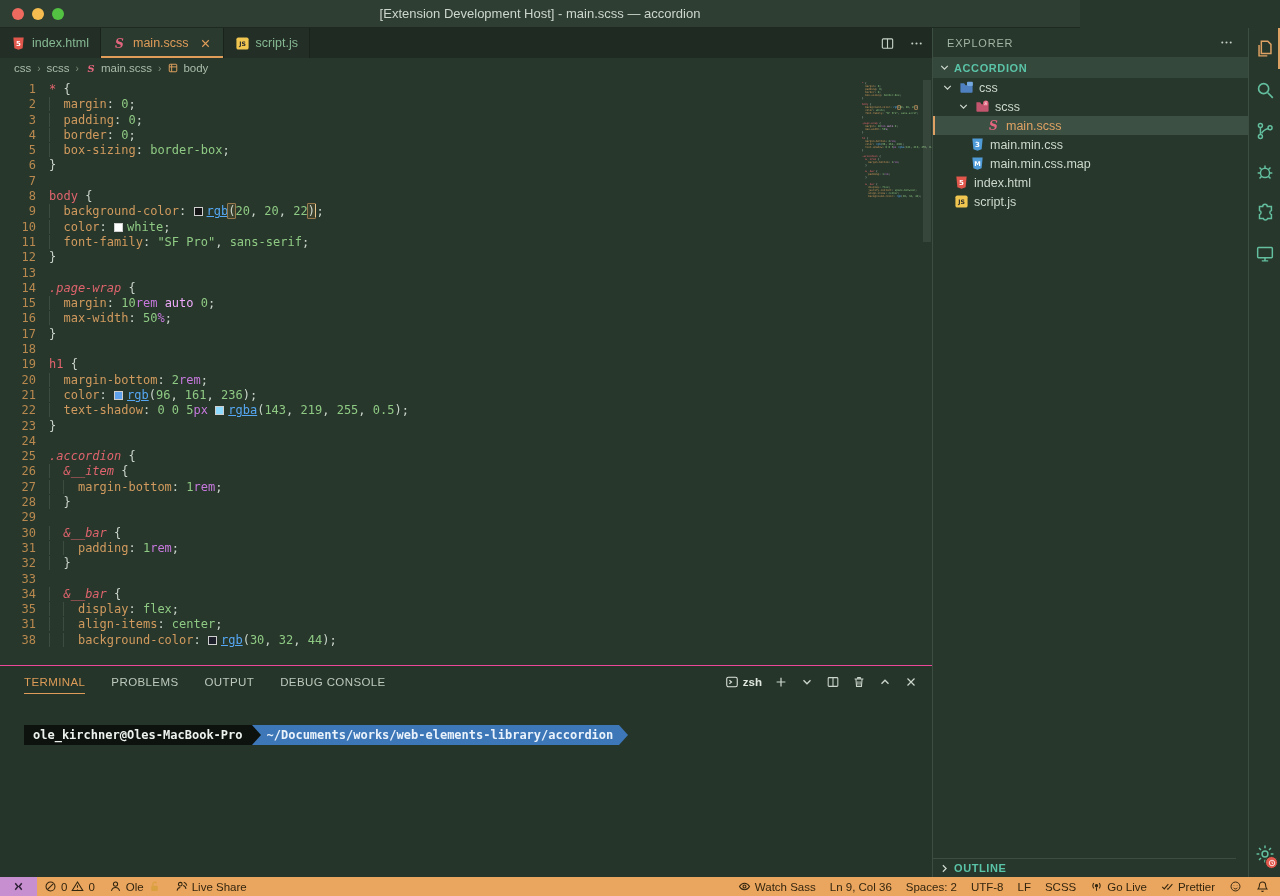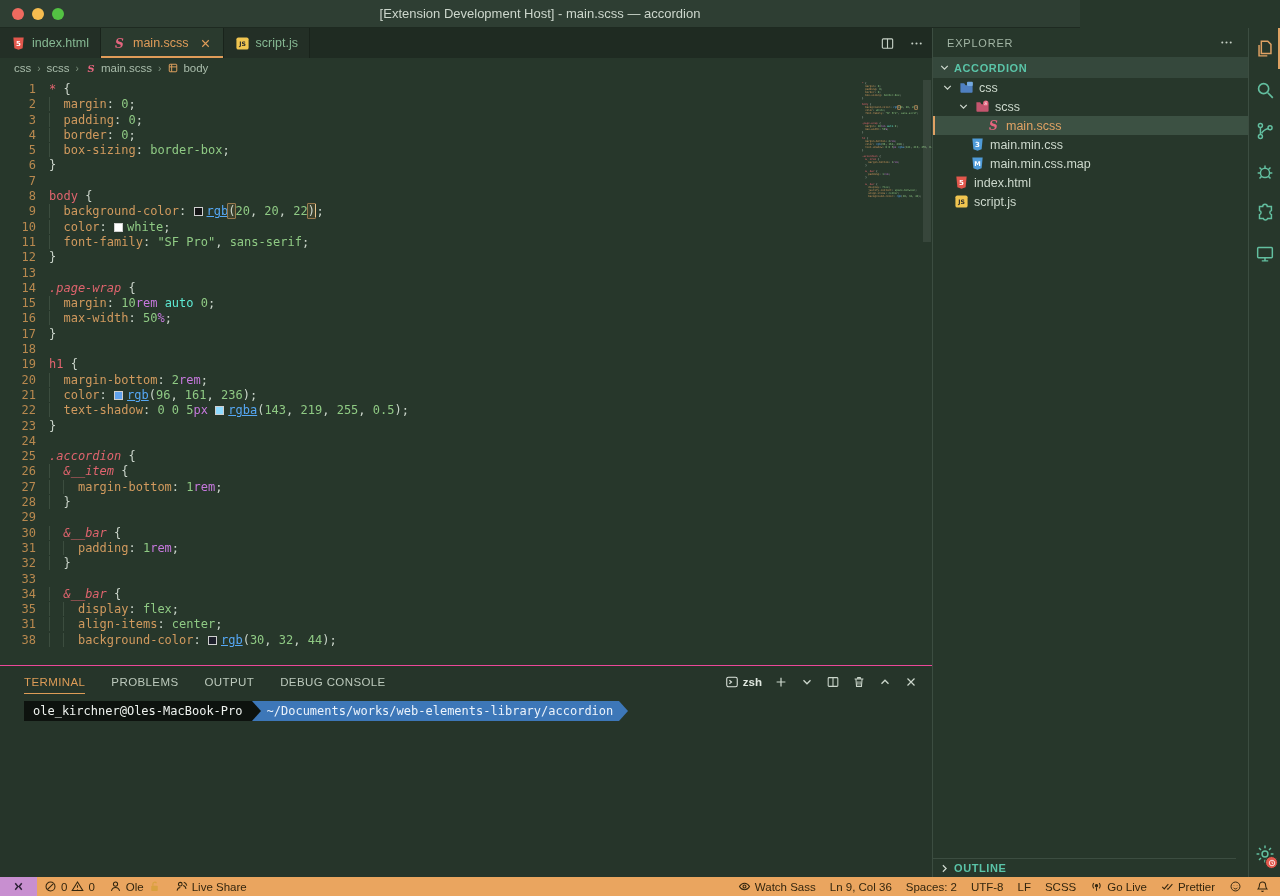--- a/index.html
+++ b/index.html
@@ -42,21 +42,21 @@
   .lc{white-space:pre;padding-left:13px;color:#ccd6cc;}
   .p{color:#ccd6cc}
   .sel{color:#e0646e}
   .cls{color:#e0646e;font-style:italic}
   .prop{color:#d19a5e}
   .num{color:#8fca84}
   .unit{color:#c678dd}
   .fn{color:#56a8f5;text-decoration:underline}
   .val{color:#8fca84}
   .str{color:#8fca84}
-  .kw{color:#5eead4}
+  .kw{color:#f0abfc}
   .gd{box-shadow:inset 1px 0 0 rgba(190,210,190,.14)}
   .sw{display:inline-block;width:9px;height:9px;border:1px solid #cfcfcf;margin-right:4px;vertical-align:-1px;box-sizing:border-box;}
   .bm{border:1px solid #98794e;background:rgba(140,110,60,.22);margin:0 -1px;border-radius:1px;}
   .caret{display:inline-block;width:1.5px;height:13px;background:#eac58d;vertical-align:-2px;}
   
   #minimap{position:absolute;top:4px;right:12px;width:58px;font-size:2.6px;line-height:3.05px;opacity:.95;}
   #minimap .line{height:3.05px;display:block;}
   #minimap .lc{padding-left:0;}
   #minimap .gd{box-shadow:none;}
   #minimap .fn{text-decoration:none;}
@@ -64,22 +64,22 @@
   #scroll-thumb{position:absolute;top:2px;right:1px;width:8px;height:162px;background:rgba(255,255,255,.08);}
   
   #panel{height:212px;flex:none;border-top:1px solid #ec4899;background:#26352a;position:relative;box-sizing:border-box;}
   #panel-tabs{display:flex;gap:26px;padding:10px 0 0 24px;font-size:11.5px;color:#bcc9bc;letter-spacing:.4px;}
   .ptab{padding-bottom:5px;cursor:default;}
   .ptab.active{color:#dd9c57;border-bottom:1px solid #dd9c57;}
   #panel-actions{position:absolute;top:9px;right:14px;display:flex;align-items:center;gap:12px;color:#ccd7cc;}
   .pa{display:flex;align-items:center;gap:4px;font-size:11.5px;font-weight:bold;color:#dfe7df;}
   .pa .icn{width:14px;height:14px;display:inline-flex;}
   .pa svg{width:100%;height:100%;}
-  #prompt{display:flex;align-items:center;margin:7px 0 0 24px;height:20px;
-    font-family:"DejaVu Sans Mono",monospace;font-size:12px;font-weight:normal;}
+  #prompt{display:flex;align-items:center;margin:31px 0 0 24px;height:20px;
+    font-family:"DejaVu Sans Mono",monospace;font-size:12px;font-weight:bold;}
   .seg-user{background:#0d120e;color:#eef2ee;padding:0 9px;height:20px;display:flex;align-items:center;}
   .tri-a{width:0;height:0;border-top:10px solid transparent;border-bottom:10px solid transparent;
     border-left:9px solid #0d120e;background:#3d77b8;}
   .seg-path{background:#3d77b8;color:#eaf2fb;padding:0 6px;height:20px;display:flex;align-items:center;}
   .tri-b{width:0;height:0;border-top:10px solid transparent;border-bottom:10px solid transparent;border-left:9px solid #3d77b8;}
   
   #sidebar{width:316px;flex:none;background:#27372b;border-left:1px solid #3c4d41;position:relative;box-sizing:border-box;}
   .sb-head{display:flex;align-items:center;justify-content:space-between;padding:0 14px;height:29px;
     color:#a3b6a5;font-size:11px;letter-spacing:.8px;}
   .sb-head .icn{width:15px;height:15px;color:#c6d1c6;display:inline-flex;}

